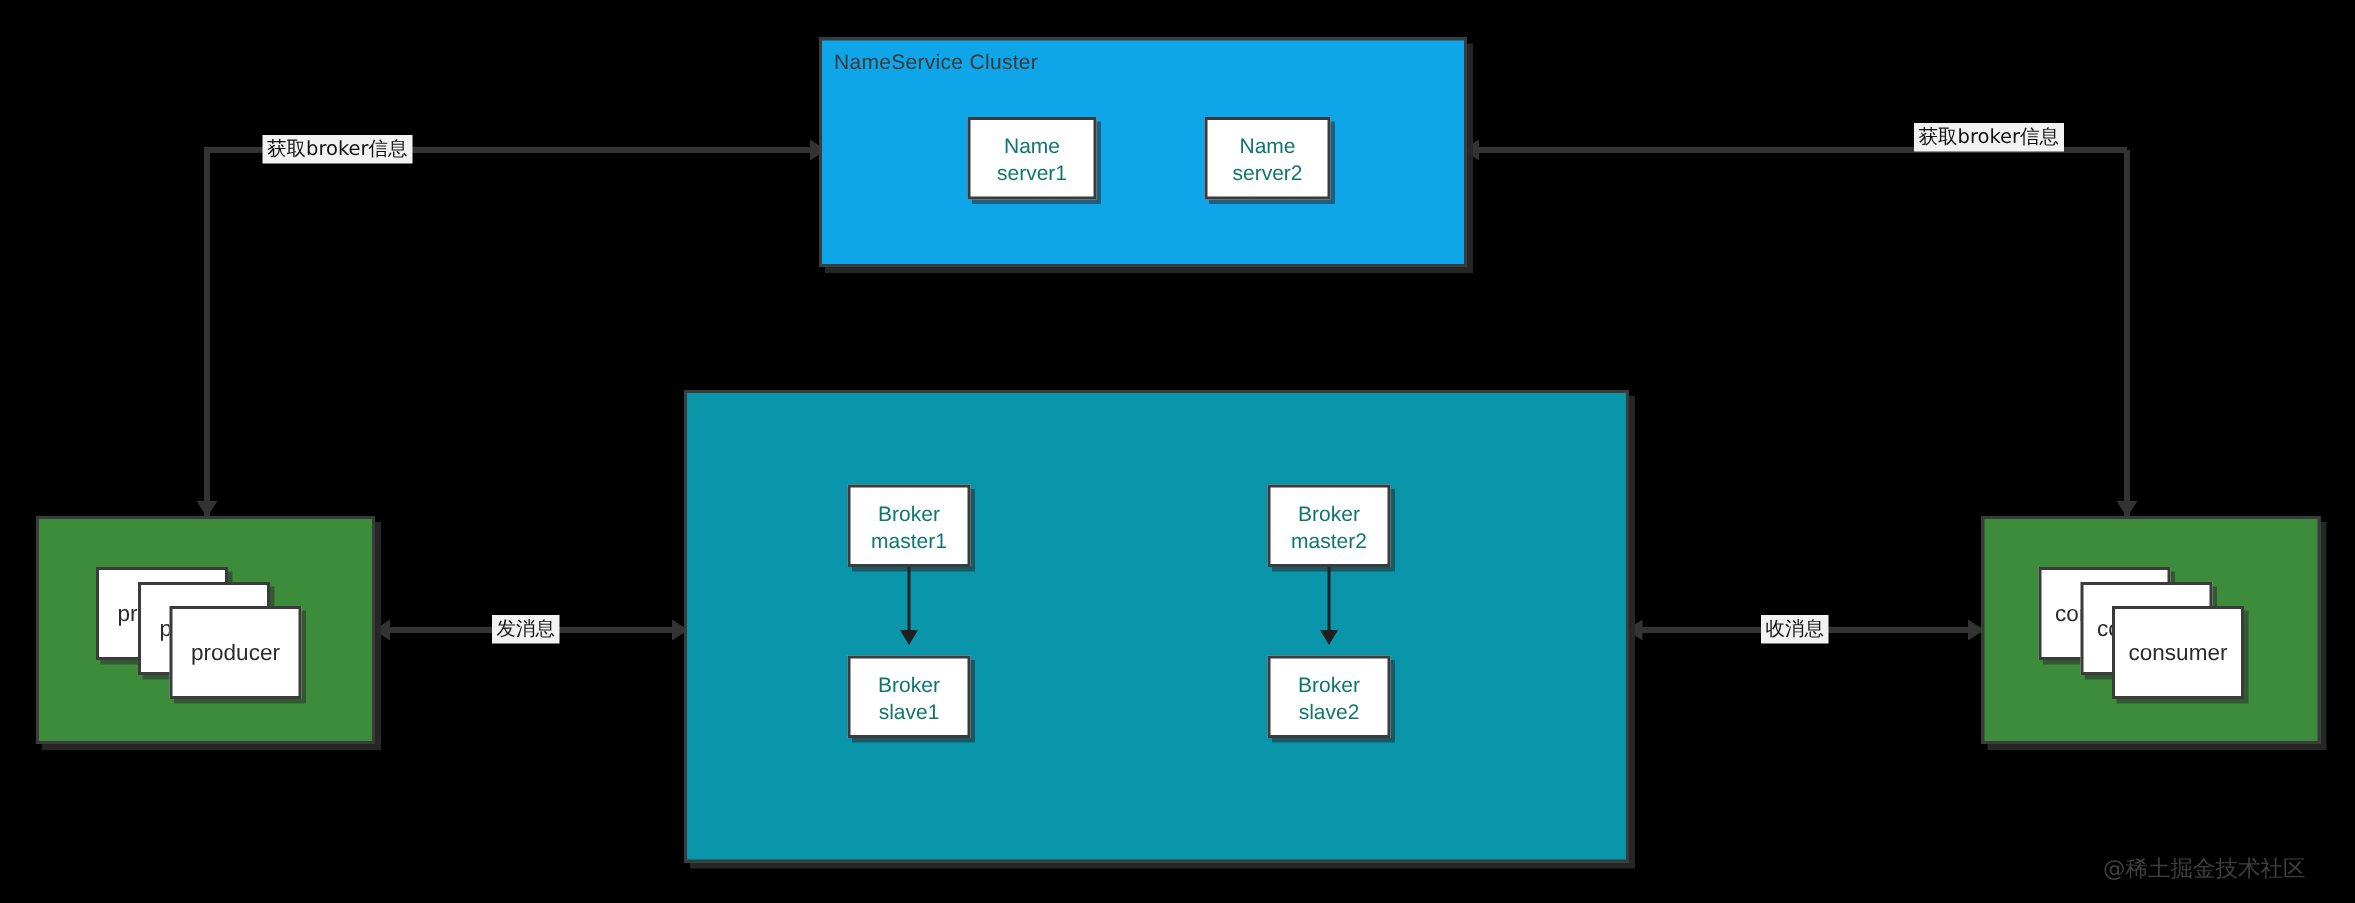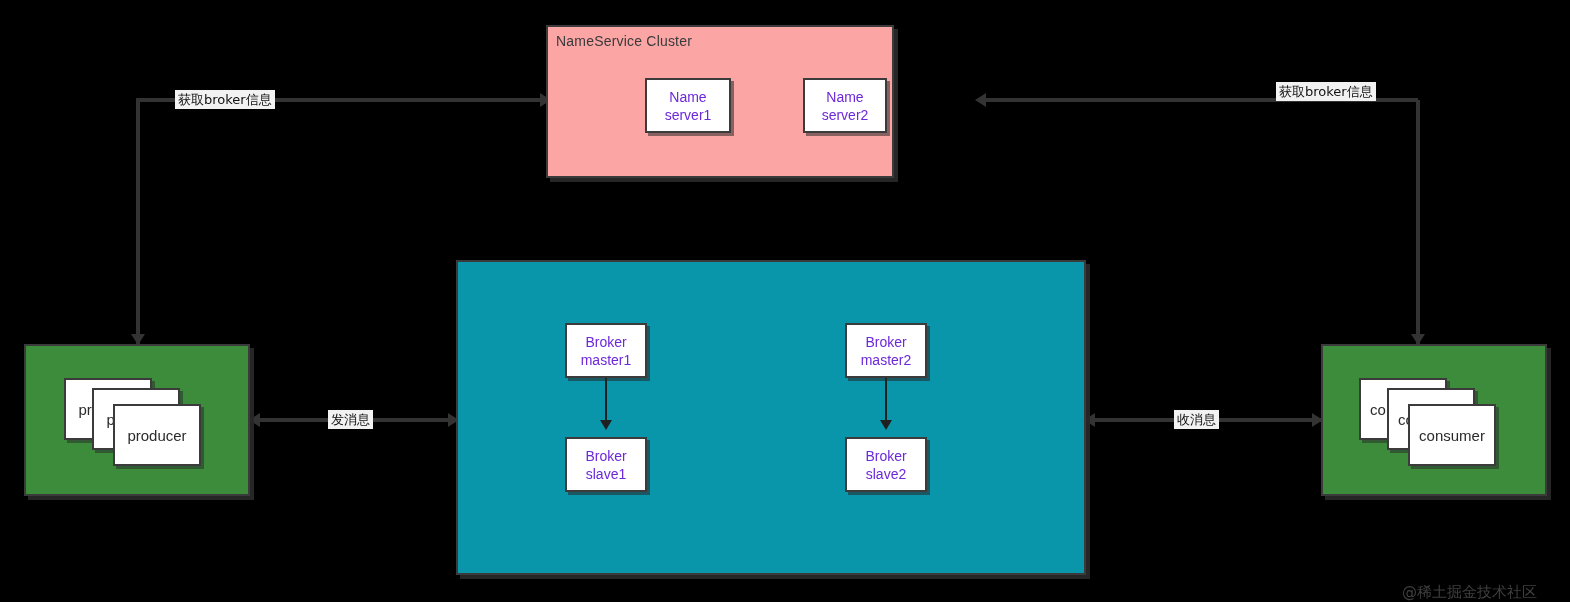--- a/index.html
+++ b/index.html
@@ -38,21 +38,21 @@
     position: absolute;
     box-sizing: border-box;
     background: #ffffff;
     border: 2px solid #3b3b3b;
     display: flex;
     align-items: center;
     justify-content: center;
     text-align: center;
     font-size: 14px;
     line-height: 18px;
-    color: #6d28d9;
+    color: #0f766e;
     white-space: pre-line;
     box-shadow: 3px 3px 0 rgba(40,40,40,0.55);
   }
 
   
   .card {
     position: absolute;
     box-sizing: border-box;
     background: #ffffff;
     border: 2px solid #3b3b3b;
@@ -125,21 +125,21 @@
   <div class="arrow arrow-d" style="left:1411px; top:334px;"></div>
 
   <div class="line-h" style="left:253px; top:418px; width:205px;"></div>
   <div class="arrow arrow-r" style="left:448px; top:413px;"></div>
   <div class="arrow arrow-l" style="left:249px; top:413px;"></div>
 
   <div class="line-h" style="left:1088px; top:418px; width:234px;"></div>
   <div class="arrow arrow-l" style="left:1084px; top:413px;"></div>
   <div class="arrow arrow-r" style="left:1312px; top:413px;"></div>
 
-  <div class="cluster" style="left:546px; top:25px; width:348px; height:153px; background:#fca5a5;">
+  <div class="cluster" style="left:546px; top:25px; width:432px; height:153px; background:#0ea5e9;">
     <div class="cluster-title">NameService Cluster</div>
   </div>
   <div class="node" style="left:645px; top:78px; width:86px; height:55px;">Name
 server1</div>
   <div class="node" style="left:803px; top:78px; width:84px; height:55px;">Name
 server2</div>
 
   <div class="cluster" style="left:456px; top:260px; width:630px; height:315px; background:#0A96AA;">
     <div class="cluster-title"></div>
   </div>
@@ -170,15 +170,15 @@
   </div>
   <div class="card" style="left:1359px; top:378px; width:88px; height:62px;">consumer</div>
   <div class="card" style="left:1387px; top:388px; width:88px; height:62px;">consumer</div>
   <div class="card" style="left:1408px; top:404px; width:88px; height:62px;">consumer</div>
 
   <div class="edge-label" style="left:175px; top:90px;">获取broker信息</div>
   <div class="edge-label" style="left:1276px; top:82px;">获取broker信息</div>
   <div class="edge-label" style="left:328px; top:410px;">发消息</div>
   <div class="edge-label" style="left:1174px; top:410px;">收消息</div>
 
-  <div class="watermark" style="left:1402px; top:583px;">@稀土掘金技术社区</div>
+  <div class="watermark" style="left:1402px; top:570px;">@稀土掘金技术社区</div>
 
 </div>
 
 </body></html>

